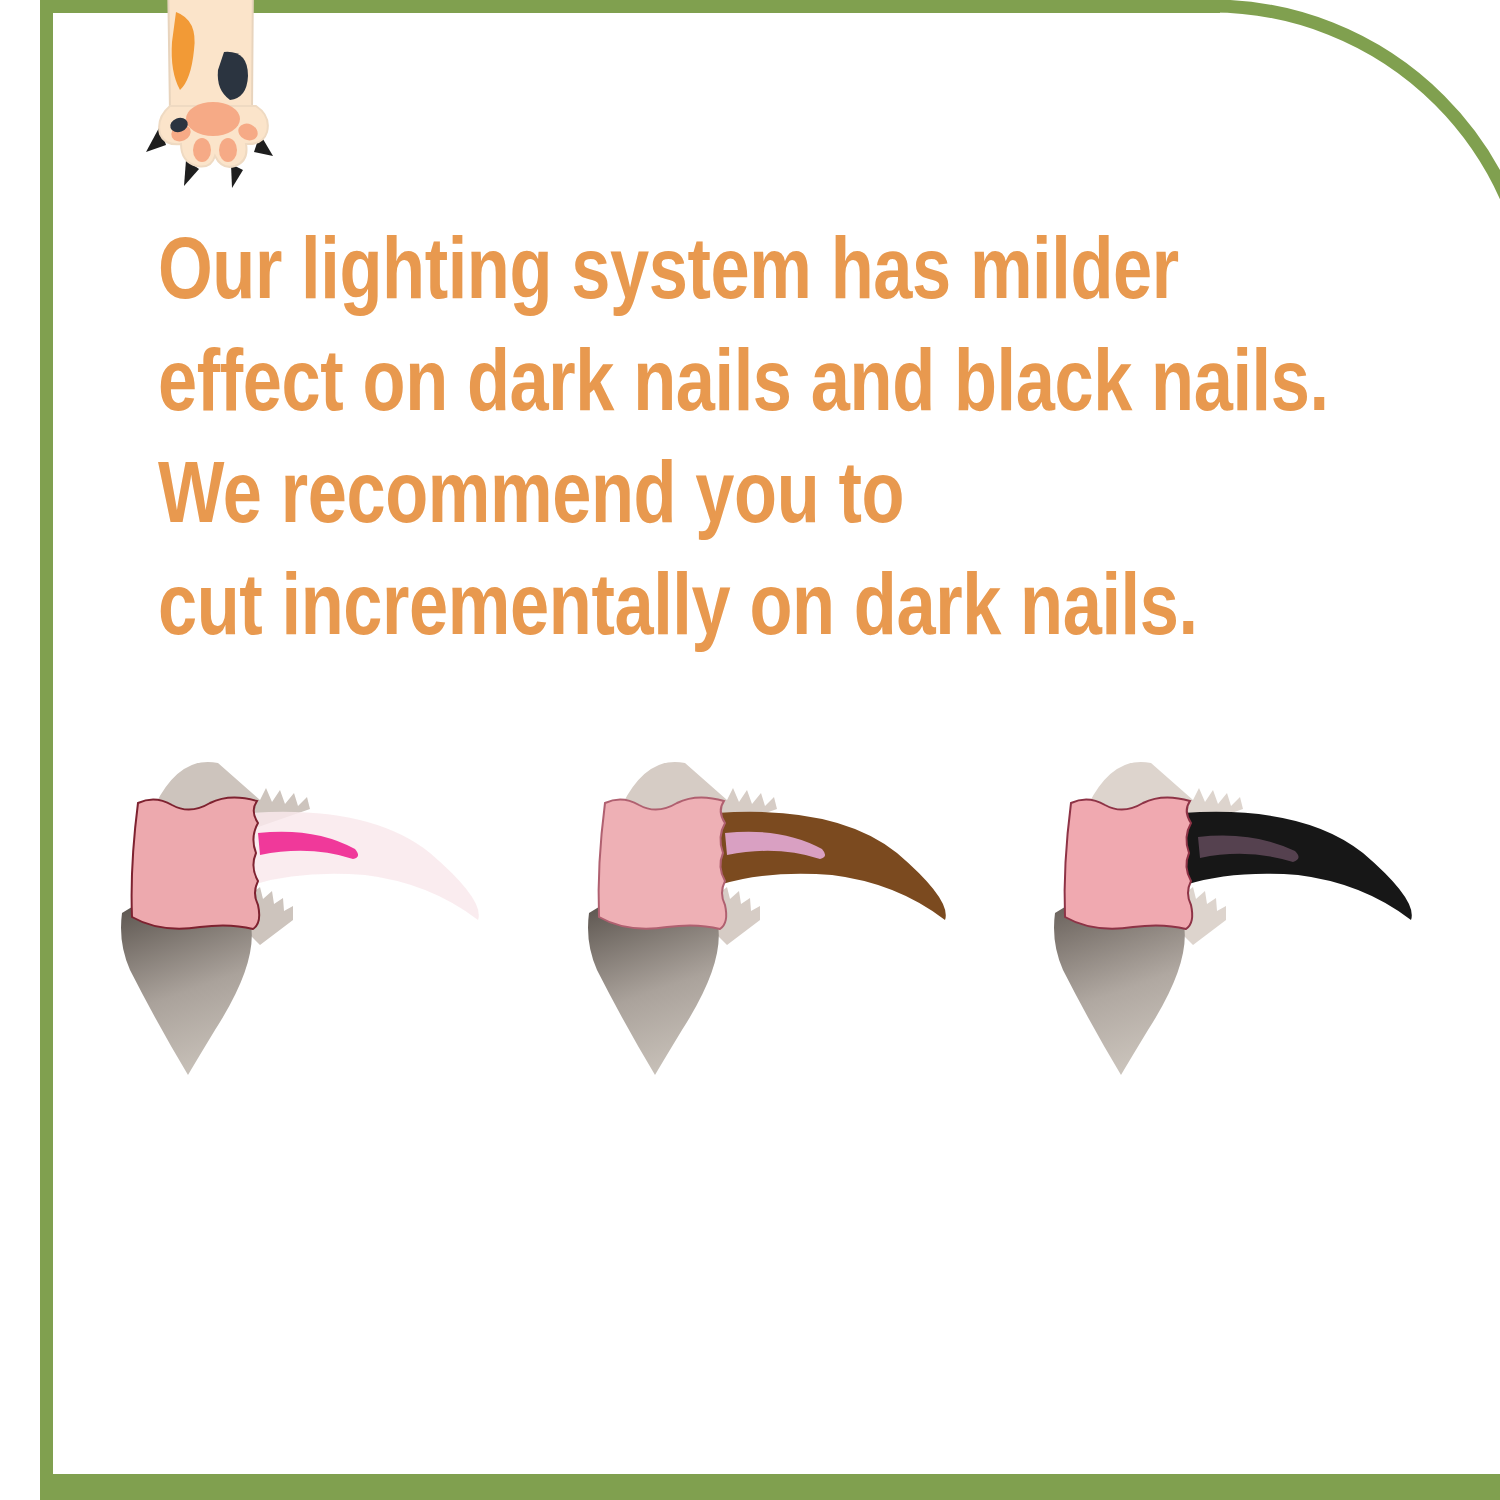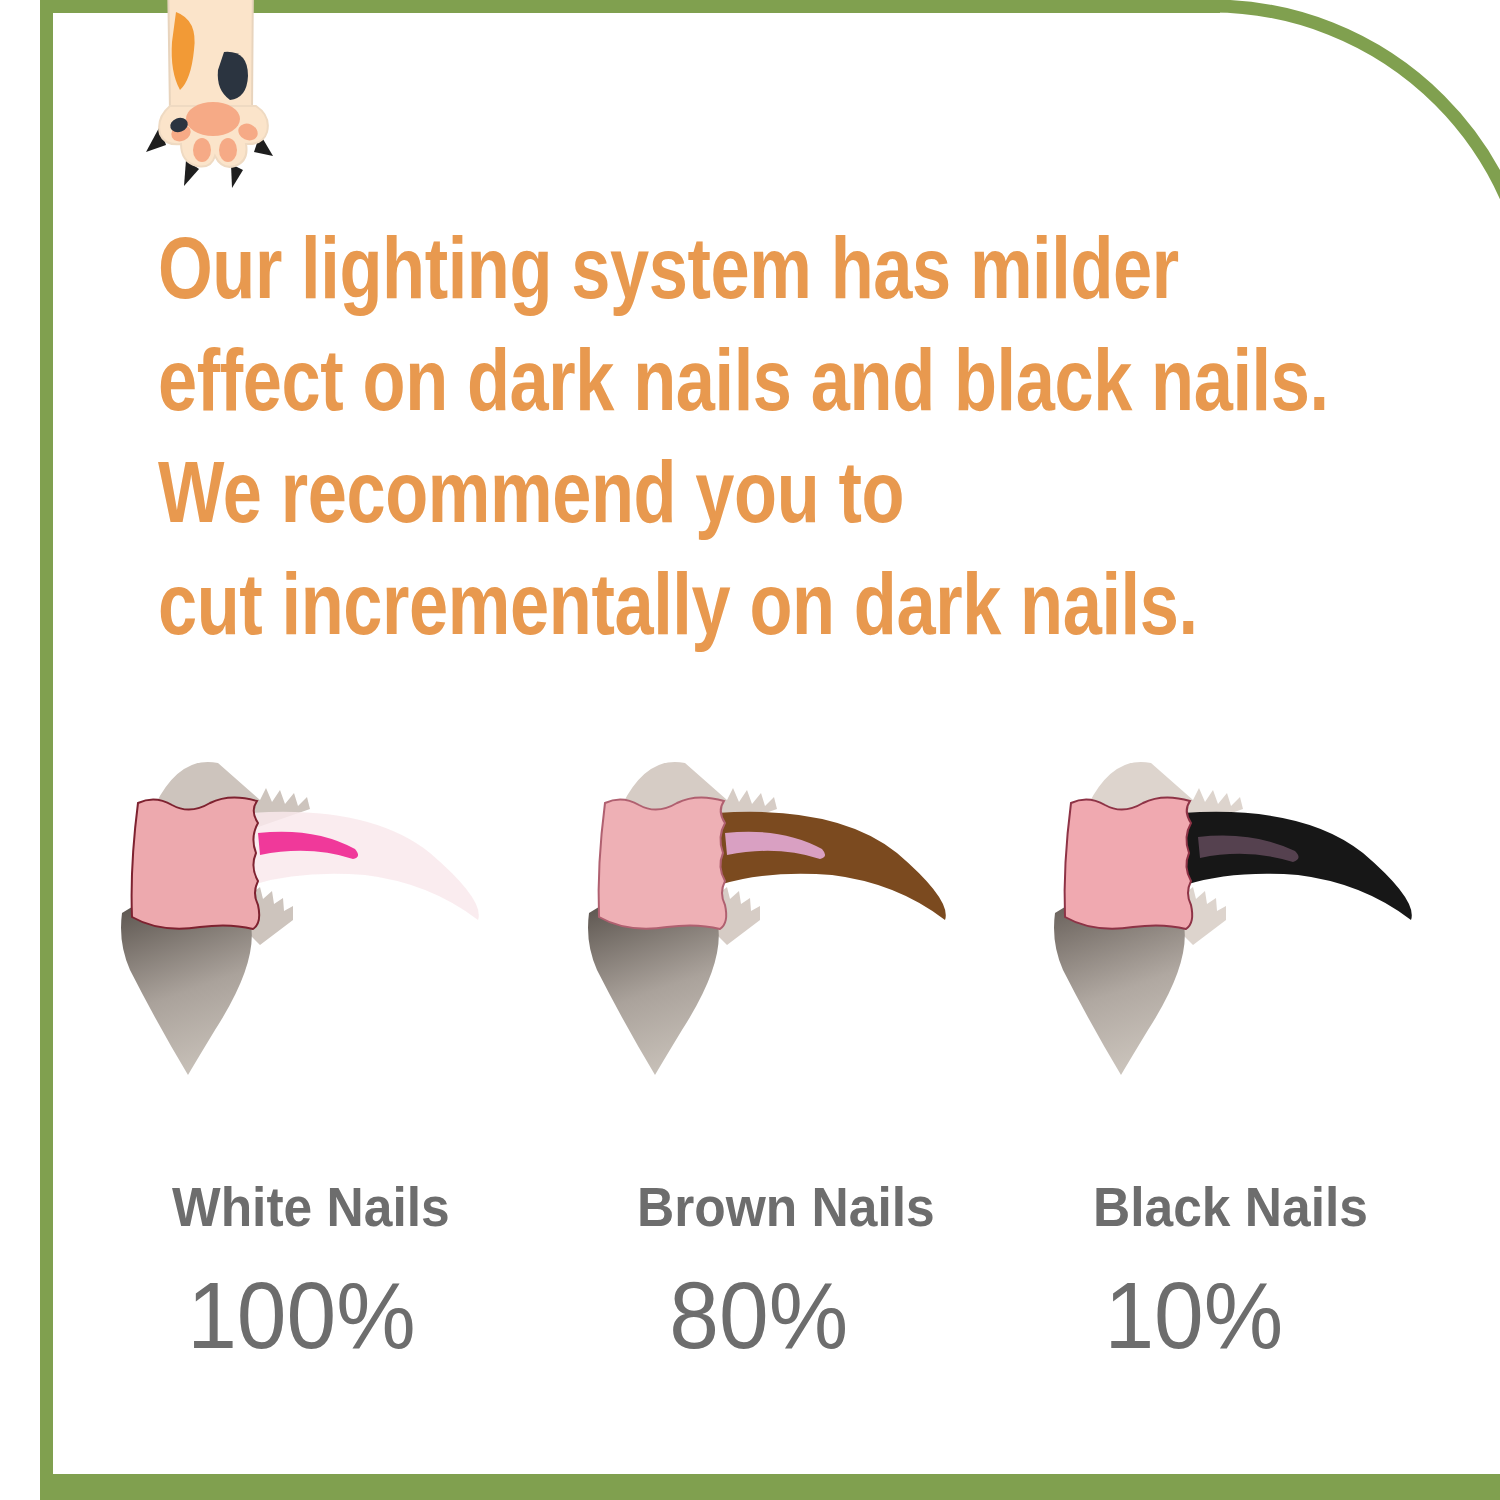--- a/index.html
+++ b/index.html
@@ -238,28 +238,14 @@
 
         <path d="M165 92 Q 220 86 262 106 Q 270 114 260 117 Q 215 103 167 113 Z" fill="#55414f"></path>
         <path d="M22 168 Q 95 120 150 175 Q 160 215 115 285 Q 95 318 88 330 Q 58 280 30 225 Q 18 198 22 168 Z" fill="url(#beanK)"></path>
         <path d="M38 58 Q 30 120 32 172 Q 60 188 100 182 Q 130 178 153 184 Q 162 178 158 160
                  Q 152 148 158 136 Q 150 122 156 108 Q 150 92 158 78 Q 150 66 157 56
                  Q 130 48 110 58 Q 90 70 72 60 Q 55 50 38 58 Z" fill="#f0a9b0" stroke="#8e3346" stroke-width="2"></path>
       </svg>
     </div>
   </div>
 
-  <div class="captions-row">
-    <div class="caption-cell c0">
-      <div class="caption-label">White Nails</div>
-      <div class="caption-value">100%</div>
-    </div>
-    <div class="caption-cell c1">
-      <div class="caption-label">Brown Nails</div>
-      <div class="caption-value">80%</div>
-    </div>
-    <div class="caption-cell c2">
-      <div class="caption-label">Black Nails</div>
-      <div class="caption-value">10%</div>
-    </div>
-  </div>
 
 </div>
 
 </body></html>

